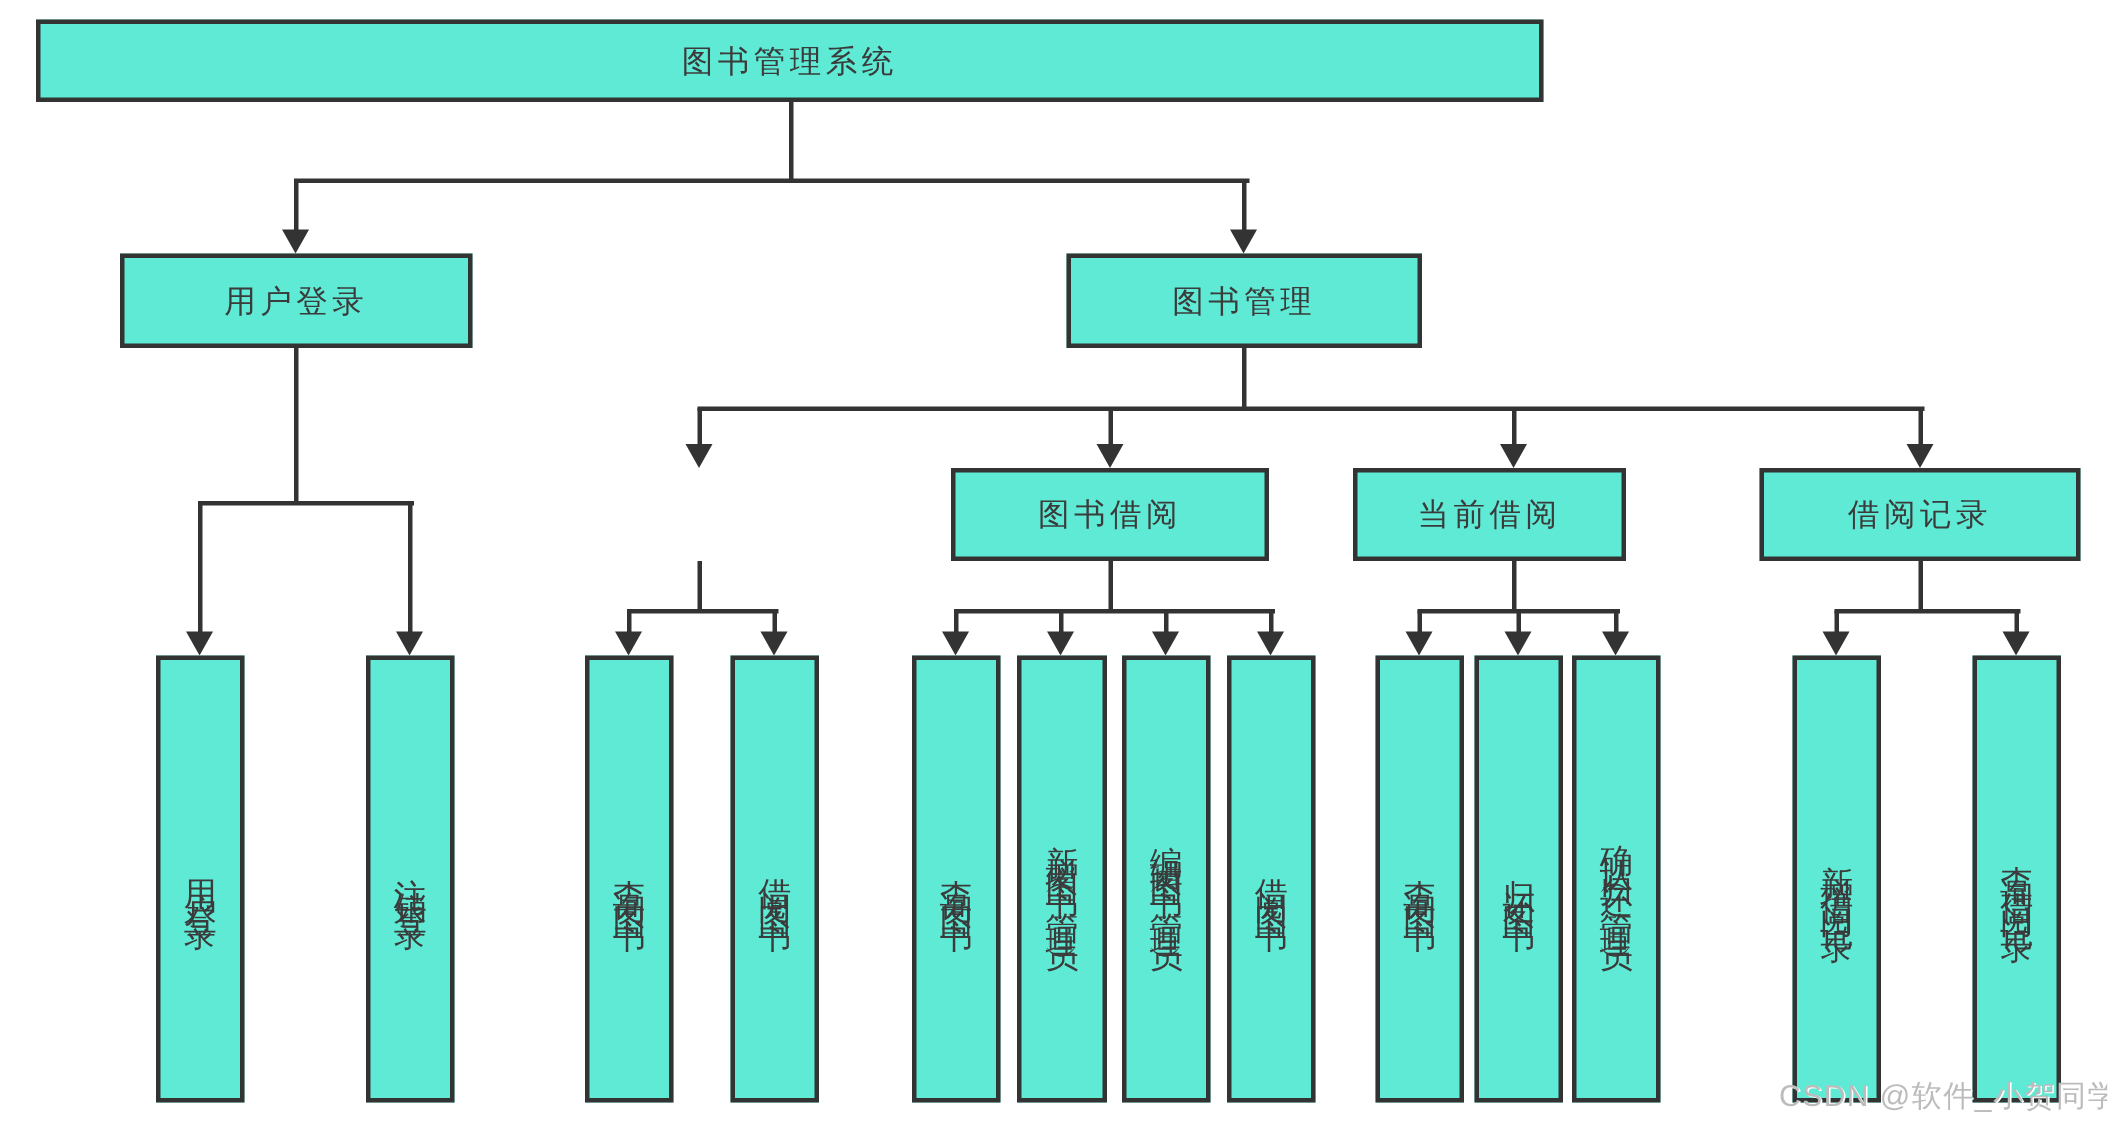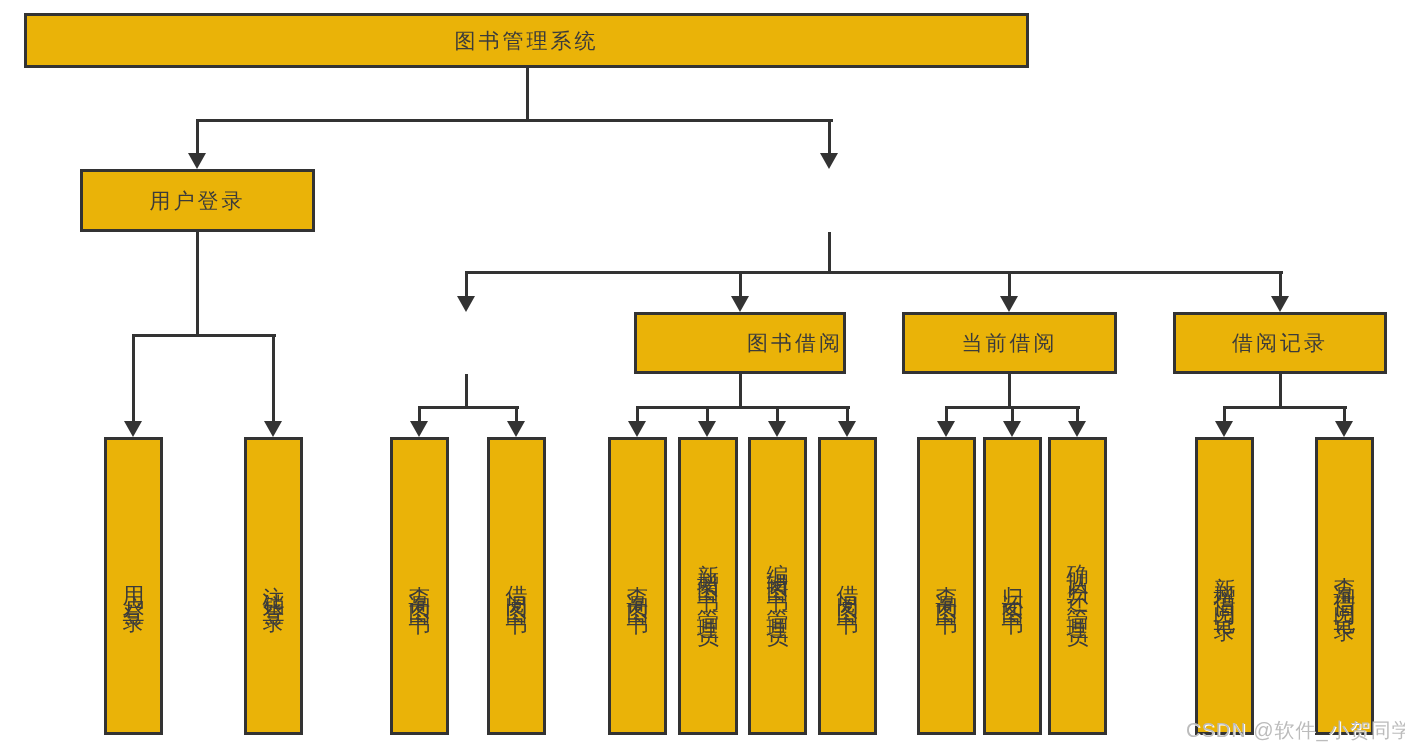--- a/index.html
+++ b/index.html
@@ -11,21 +11,21 @@
   #canvas {
     position: relative;
     width: 1405px;
     height: 747px;
     background: #ffffff;
     overflow: hidden;
   }
   .node {
     position: absolute;
     box-sizing: border-box;
-    background: #eab308;
+    background: #5eead4;
     border: 3px solid #333333;
     color: #3b3b3b;
     display: flex;
     align-items: center;
     justify-content: center;
     z-index: 2;
   }
   .node.h {
     font-size: 21px;
     letter-spacing: 3px;
@@ -73,25 +73,28 @@
 
 <div id="canvas">
 
   <div class="node h" style="left:24px; top:13px; width:1005px; height:55px;">
     <span>图书管理系统</span>
   </div>
 
   <div class="node h" style="left:80px; top:169px; width:235px; height:63px;">
     <span>用户登录</span>
   </div>
+  <div class="node h" style="left:711px; top:169px; width:237px; height:63px;">
+    <span>图书管理</span>
+  </div>
 
-  <div class="node h" style="left:634px; top:312px; width:212px; height:62px;justify-content:flex-end;">
+  <div class="node h" style="left:634px; top:312px; width:212px; height:62px;">
     <span>图书借阅</span>
   </div>
-  <div class="node h" style="left:902px; top:312px; width:215px; height:62px;">
+  <div class="node h" style="left:902px; top:312px; width:182px; height:62px;">
     <span>当前借阅</span>
   </div>
   <div class="node h" style="left:1173px; top:312px; width:214px; height:62px;">
     <span>借阅记录</span>
   </div>
 
   <div class="node v" style="left:104px; top:437px; width:59px; height:298px;">
     <span>用户登录</span>
   </div>
   <div class="node v" style="left:244px; top:437px; width:59px; height:298px;">

